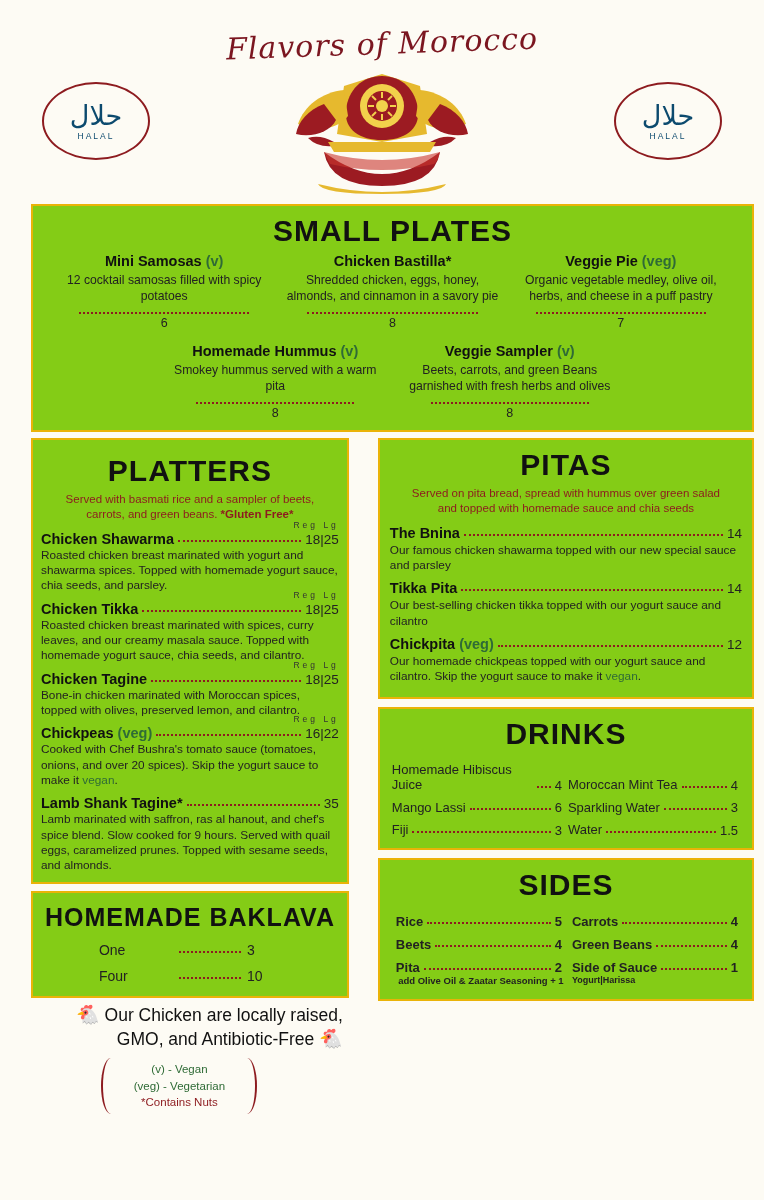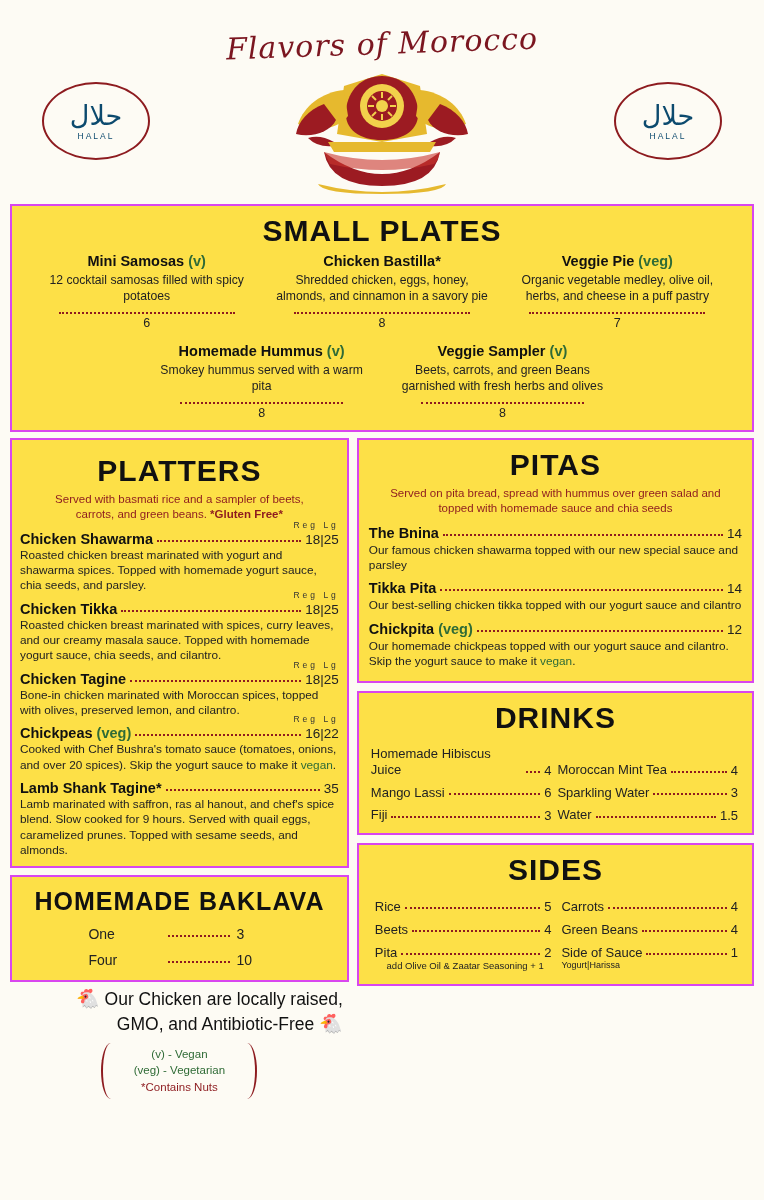--- a/index.html
+++ b/index.html
@@ -30,21 +30,21 @@
     border:2.5px solid #8d1b1f; border-radius:50%/50%;
     display:flex; flex-direction:column; align-items:center; justify-content:center;
     color:#0c4a6e; background:#fdfbf4;
   }
   .halal.left { left:32px; }
   .halal.right { right:32px; }
   .halal .ar { font-family:"DejaVu Sans", sans-serif; font-size:27px; line-height:1; margin-bottom:2px; }
   .halal .en { font-size:8.5px; letter-spacing:2px; }
 
   
-  .box { border:2px solid #d946ef; background:#fde047; }
+  .box { border:2px solid #eab308; background:#84cc16;margin-left:21px; }
   .sec-title {
     text-align:center; font-weight:bold; color:#111;
     font-size:30px; letter-spacing:1px; margin:6px 0 4px;
     font-family:"Liberation Sans", sans-serif;
   }
   .sec-sub {
     text-align:center; color:#8d1b1f; font-size:11.5px;
     line-height:1.35; margin:0 18px 8px; font-weight:bold;
   }
   .sec-sub .reg { font-weight:normal; }
@@ -112,21 +112,21 @@
   .legend {
     margin:6px auto 0; width:156px; text-align:center;
     font-size:11.5px; color:#2f6b36; line-height:1.45;
     border-left:2px solid #8d1b1f; border-right:2px solid #8d1b1f;
     border-radius:14px/40px; padding:3px 24px;
   }
   .legend .nuts { color:#8d1b1f; }
 
   
   #sides { margin-top:8px; padding:2px 10px 12px; }
-  .sides-grid { display:flex; flex-wrap:wrap; }
+  .sides-grid { display:flex; flex-wrap:wrap;font-weight:bold; }
   .side {
     width:50%; display:flex; align-items:flex-end; gap:4px;
     padding:8px 4px 0 6px; font-size:13px;
   }
   .side .ln { flex:1; border-top:2px dotted #8d1b1f; height:0; margin-bottom:5px; min-width:12px; }
   .side-note { font-size:9.5px; color:#222; text-align:center; line-height:1.25; width:50%; padding-left:6px; }
   .side-note2 { font-size:9px; color:#222; padding-left:6px; }
 </style>
 </head>
 <body>

